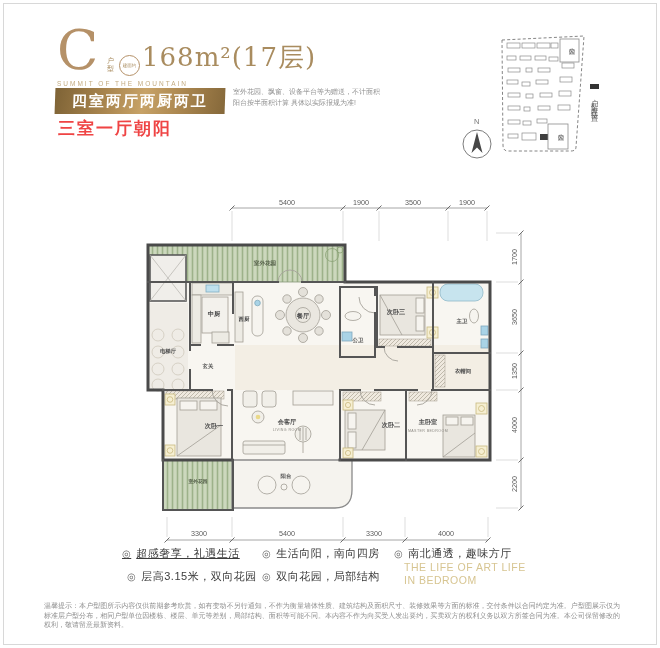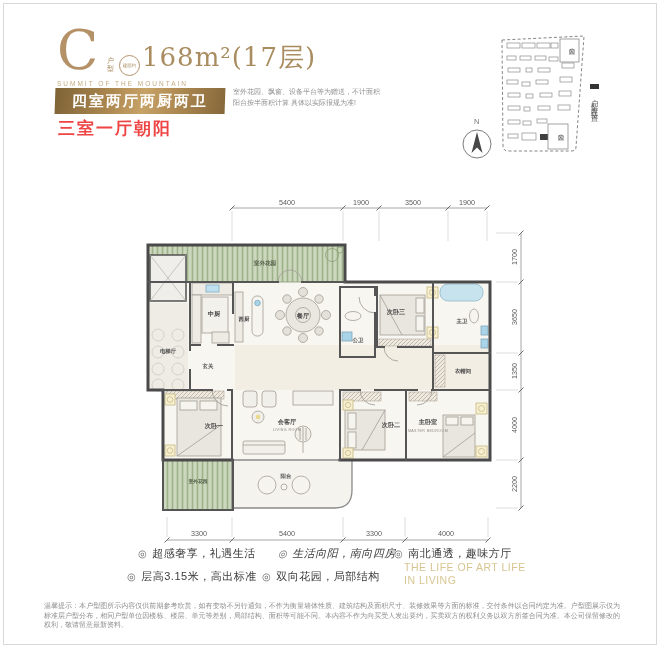--- a/index.html
+++ b/index.html
@@ -299,34 +299,34 @@
       <text x="377" y="230" transform="rotate(-90 377 230)">4000</text>
       <text x="377" y="289" transform="rotate(-90 377 289)">2200</text>
       <text x="59" y="341">3300</text>
       <text x="147" y="341">5400</text>
       <text x="234" y="341">3300</text>
       <text x="306" y="341">4000</text>
     </g>
   </g>
 </svg>
 
-<div class="feat" style="left:138px;top:546px;">
+<div class="feat" style="left:122px;top:546px;text-decoration:underline;">
   <span class="b">◎</span><span>超感奢享，礼遇生活</span>
 </div>
 <div class="feat" style="left:127px;top:569px;">
-  <span class="b">◎</span><span>层高3.15米，高出标准</span>
-</div>
-<div class="feat" style="left:278px;top:546px;font-style:italic;">
+  <span class="b">◎</span><span>层高3.15米，双向花园</span>
+</div>
+<div class="feat" style="left:262px;top:546px;">
   <span class="b">◎</span><span>生活向阳，南向四房</span>
 </div>
 <div class="feat" style="left:262px;top:569px;">
   <span class="b">◎</span><span>双向花园，局部结构</span>
 </div>
 <div class="feat" style="left:394px;top:546px;">
   <span class="b">◎</span><span>南北通透，趣味方厅</span>
 </div>
 
 <div class="slogan">
   <div>THE LIFE OF ART LIFE</div>
-  <div>IN LIVING</div>
+  <div>IN BEDROOM</div>
 </div>
 
 <div class="disclaimer">温馨提示：本户型图所示内容仅供前期参考欣赏，如有变动不另行通知，不作为衡量墙体性质、建筑结构及面积尺寸、装修效果等方面的标准，交付条件以合同约定为准。户型图展示仅为标准层户型分布，相同户型单位因楼栋、楼层、单元等差别，局部结构、面积等可能不同。本内容不作为向买受人发出要约，买卖双方的权利义务以双方所签合同为准。本公司保留修改的权利，敬请留意最新资料。</div>
 
 </body></html>

